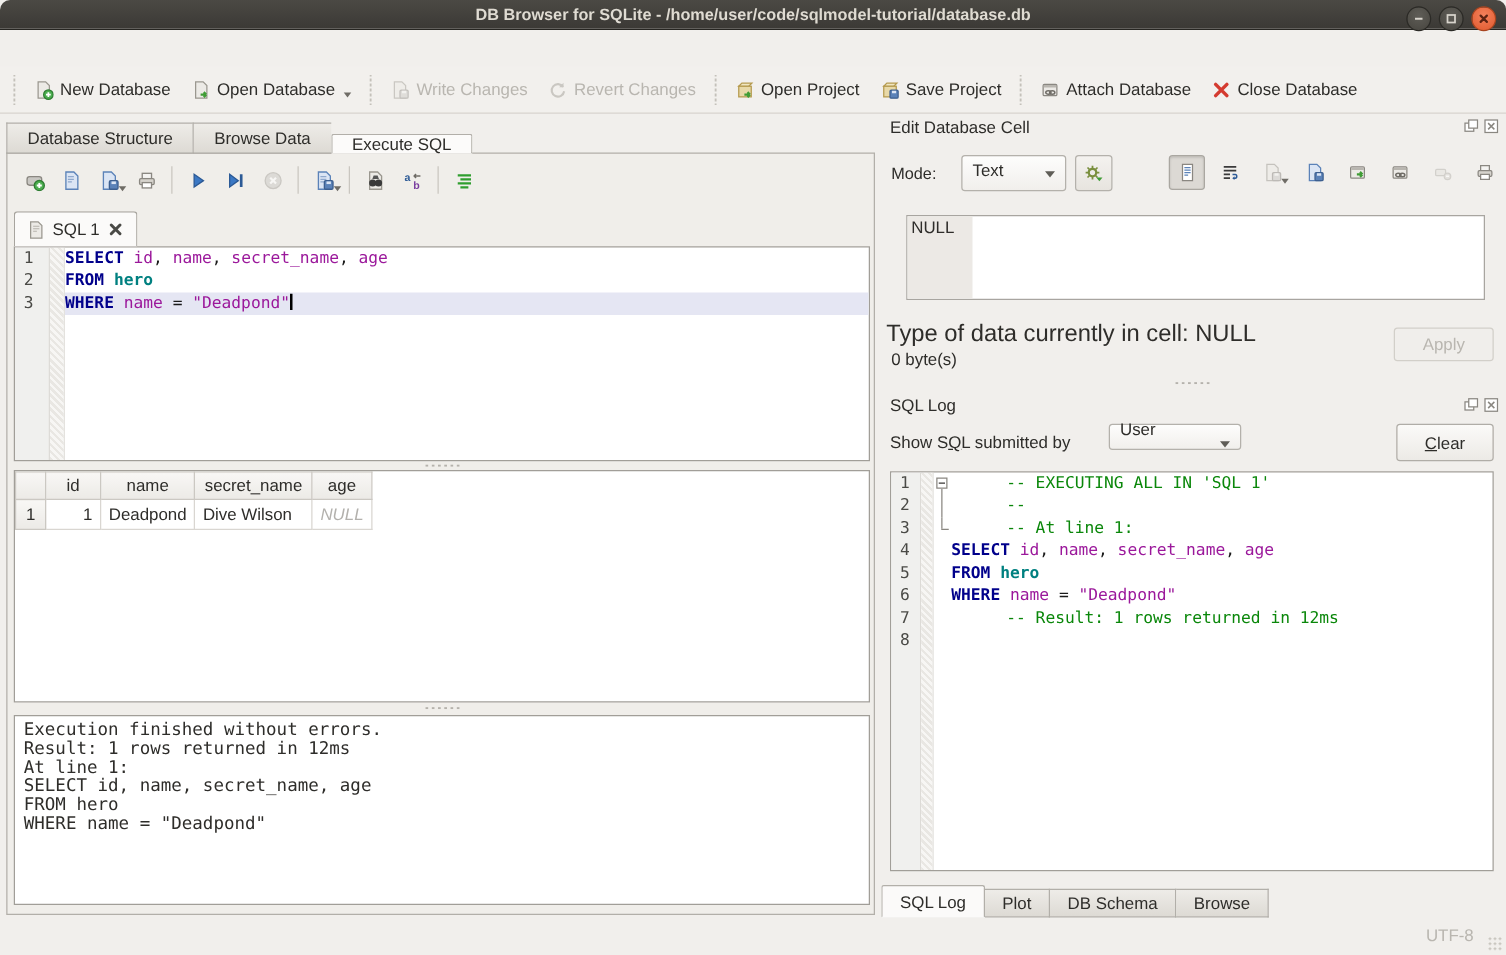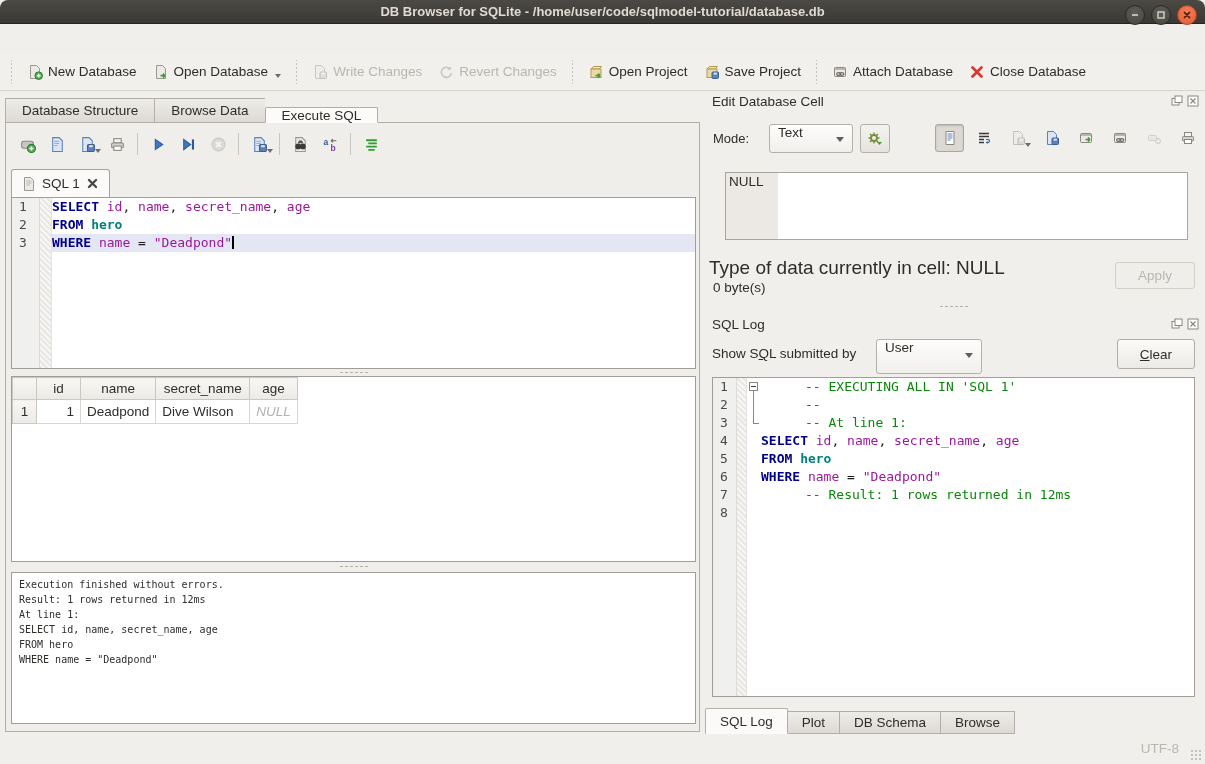--- a/index.html
+++ b/index.html
@@ -80,32 +80,32 @@
   .results { position:absolute; left:5px; top:253px; width:685px; height:186px; background:#fff; border:1px solid #a19e98; overflow:hidden; }
   table.grid { border-collapse:collapse; table-layout:fixed; }
   table.grid th, table.grid td { font-weight:normal; font-size:13.5px; height:22px; padding:0 6px; border:1px solid #cbc8c2; }
   table.grid thead th { background:linear-gradient(#f8f7f5,#ecear e6); background:linear-gradient(#f8f7f5,#eceae6); text-align:center; }
   table.grid tbody th { background:linear-gradient(#f8f7f5,#eceae6); }
   table.grid tbody td { border-color:#d9d6d1; height:24px; }
   td.r { text-align:right; }
   td.nullv { color:#b3b1ad; font-style:italic; }
 
   .message { position:absolute; left:5px; top:449px; width:685px; height:152px; background:#fff; border:1px solid #a19e98;
-    font-family:"DejaVu Sans Mono", monospace; font-size:10px; line-height:15px; padding:4px 7px; white-space:pre; }
+    font-family:"DejaVu Sans Mono", monospace; font-size:14px; line-height:15px; padding:4px 7px; white-space:pre; }
 
   
   .right-pane { position:absolute; left:705px; top:90px; width:497px; height:650px; }
   .dock-header { position:absolute; left:0; right:3px; height:22px; display:flex; align-items:center; }
   .dock-header .dtitle { font-size:13.5px; padding-left:7px; flex:1; }
   .dock-header .dicos { display:flex; gap:3px; }
   .dico { width:13px; height:13px; display:flex; align-items:center; justify-content:center; }
 
   .mode-row { position:absolute; top:34px; left:0; right:0; height:30px; }
   .combo { position:absolute; height:29px; background:linear-gradient(#fdfdfc,#f1efec); border:1px solid #b4b1ab; border-radius:3px;
-    display:flex; align-items:flex-start; padding:0 8px; font-size:13.5px; }
+    display:flex; align-items:flex-end; padding:8px 8px; font-size:13.5px; }
   .combo .ccaret { position:absolute; right:8px; top:12px; width:0; height:0;
     border-left:4px solid transparent; border-right:4px solid transparent; border-top:5px solid #5f5d57; }
   .sqbtn { position:absolute; height:29px; border:1px solid #b4b1ab; border-radius:3px; background:linear-gradient(#f4f2ef,#e7e4df);
     display:flex; align-items:center; justify-content:center; }
   .cellbar { position:absolute; top:35px; display:flex; gap:5px; }
   .cellbar .ibtn { width:29px; height:28px; }
   .cellbar .ibtn.pressed { background:#dcd9d4; border:1px solid #aaa7a1; border-radius:3px; box-shadow:inset 0 1px 2px rgba(0,0,0,.15); }
 
   .cellbox { position:absolute; left:20px; top:82px; width:463px; height:68px; background:#fff; border:1px solid #a8a5a0; }
   .cellbox .strip { position:absolute; left:0; top:0; bottom:0; width:52px; background:#ece9e5; }
@@ -522,21 +522,21 @@
             <svg width="12" height="12">
               <rect x="1" y="1" width="10" height="10" fill="#fff" stroke="#8a8781"></rect>
               <path d="M3.5 3.5l5 5M8.5 3.5l-5 5" stroke="#8a8781" stroke-width="1.2"></path>
             </svg>
           </span>
       </span>
     </div>
 
     <div class="filter-row">
       <span class="flabel" id="filter-label">Show S<u>Q</u>L submitted by</span>
-      <div class="combo" style="left:171px;top:0;width:106px;height:35px">
+      <div class="combo" style="left:182px;top:0;width:106px;height:21px">
         <span>User</span>
           <span class="ccaret" style="top:13px"></span>
       </div>
     </div>
     <div class="btn clear" id="clear-button"><u>C</u>lear</div>
 
     <div class="logbox">
       <div class="gutcol" style="left:0;width:24px"></div>
       <div class="hatchcol" style="left:24px;width:10px"></div>
       <div id="log-lines" style="position:relative">

